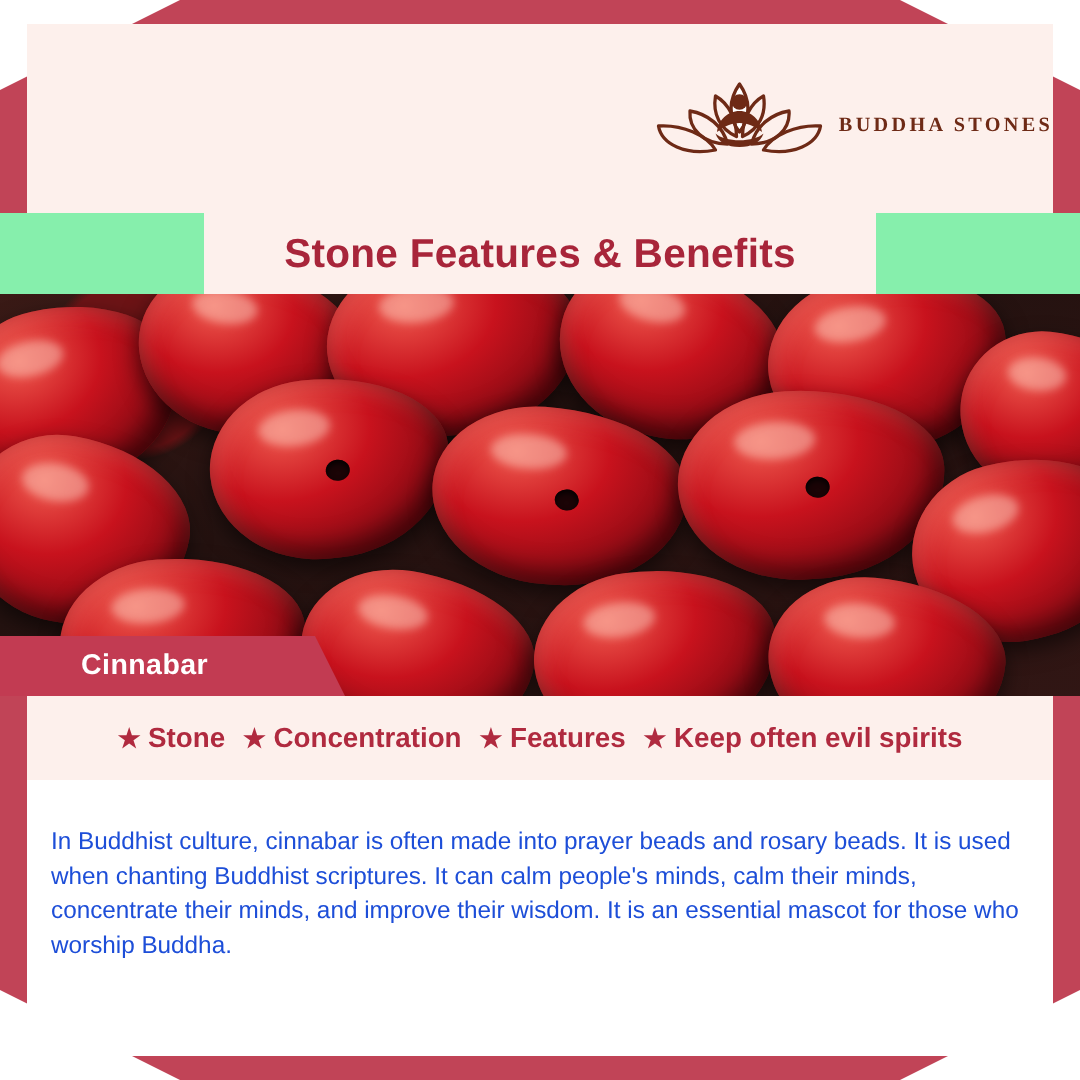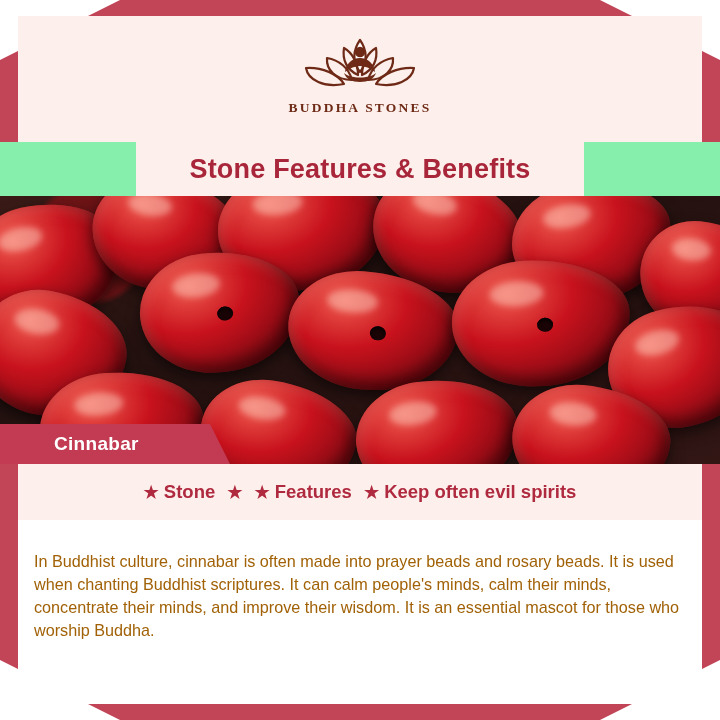--- a/index.html
+++ b/index.html
@@ -66,23 +66,23 @@
     height: 688px;
     background: #fdf0ec;
   }
 
   
   .header {
     position: relative;
     height: 112px;
     background: #fdf0ec;
     display: flex;
-    flex-direction: column;
-    align-items: center;
-    justify-content: flex-start;
+    flex-direction: row;
+    align-items: center;
+    justify-content: flex-end;
     padding-top: 18px;
     box-sizing: border-box;
   }
   .logo-mark {
     width: 132px;
     height: 62px;
     display: block;
   }
   .brand-name {
     margin-top: 4px;
@@ -225,21 +225,21 @@
     position: absolute;
     left: 0;
     top: 504px;
     width: 684px;
     height: 184px;
     background: #ffffff;
     box-sizing: border-box;
     padding: 8px 16px 0 16px;
   }
   .desc {
-    color: #a16207;
+    color: #1d4ed8;
     font-size: 16.2px;
     line-height: 1.42;
     text-align: left;
     margin-top: 22px;
   }
 </style>
 </head>
 <body>
 
 <div class="card">
@@ -312,20 +312,21 @@
       </div>
     </div>
 
     <div class="benefits">
       <div class="benefit">
         <span class="star">★</span>
         <span>Stone</span>
       </div>
       <div class="benefit">
         <span class="star">★</span>
+        <span>Concentration</span>
       </div>
       <div class="benefit">
         <span class="star">★</span>
         <span>Features</span>
       </div>
       <div class="benefit">
         <span class="star">★</span>
         <span>Keep often evil spirits</span>
       </div>
     </div>

